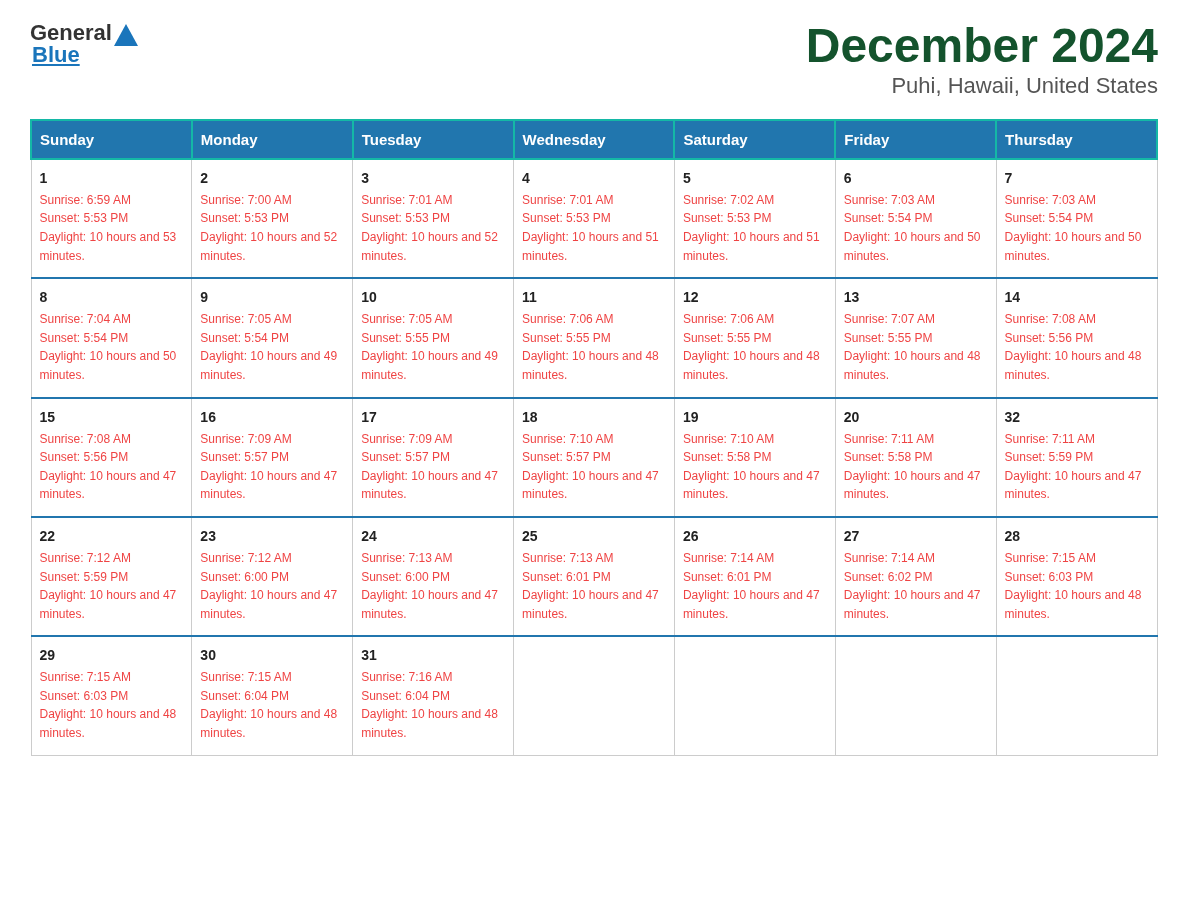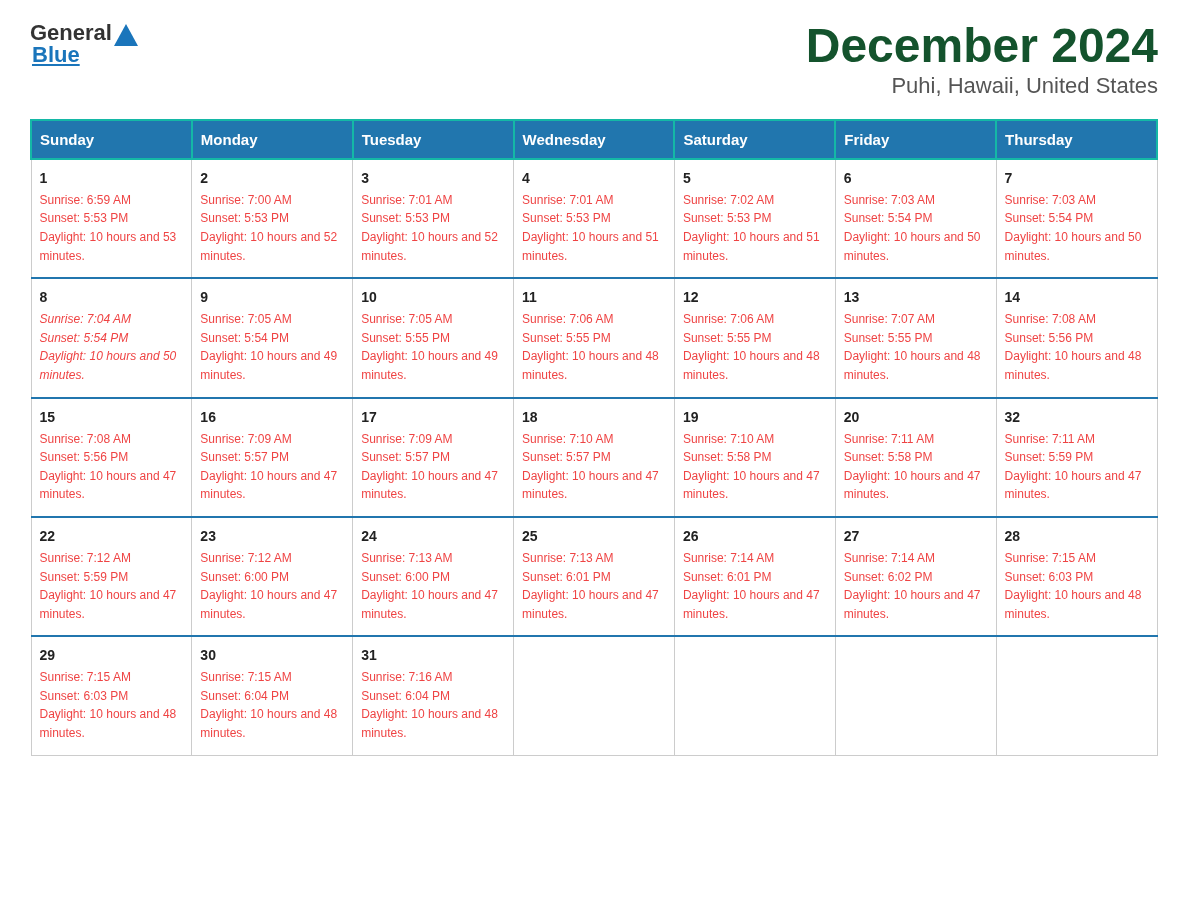--- a/index.html
+++ b/index.html
@@ -168,21 +168,21 @@
         <td>
           <span class="day-num">7</span>
           <div class="day-info" style="white-space: pre-line;">Sunrise: 7:03 AM
 Sunset: 5:54 PM
 Daylight: 10 hours and 50 minutes.</div>
         </td>
       </tr>
       <tr>
         <td>
           <span class="day-num">8</span>
-          <div class="day-info" style="white-space: pre-line; font-style: italic;">Sunrise: 7:04 AM
+          <div class="day-info" style="white-space: pre-line;">Sunrise: 7:04 AM
 Sunset: 5:54 PM
 Daylight: 10 hours and 50 minutes.</div>
         </td>
         <td>
           <span class="day-num">9</span>
           <div class="day-info" style="white-space: pre-line;">Sunrise: 7:05 AM
 Sunset: 5:54 PM
 Daylight: 10 hours and 49 minutes.</div>
         </td>
         <td>

